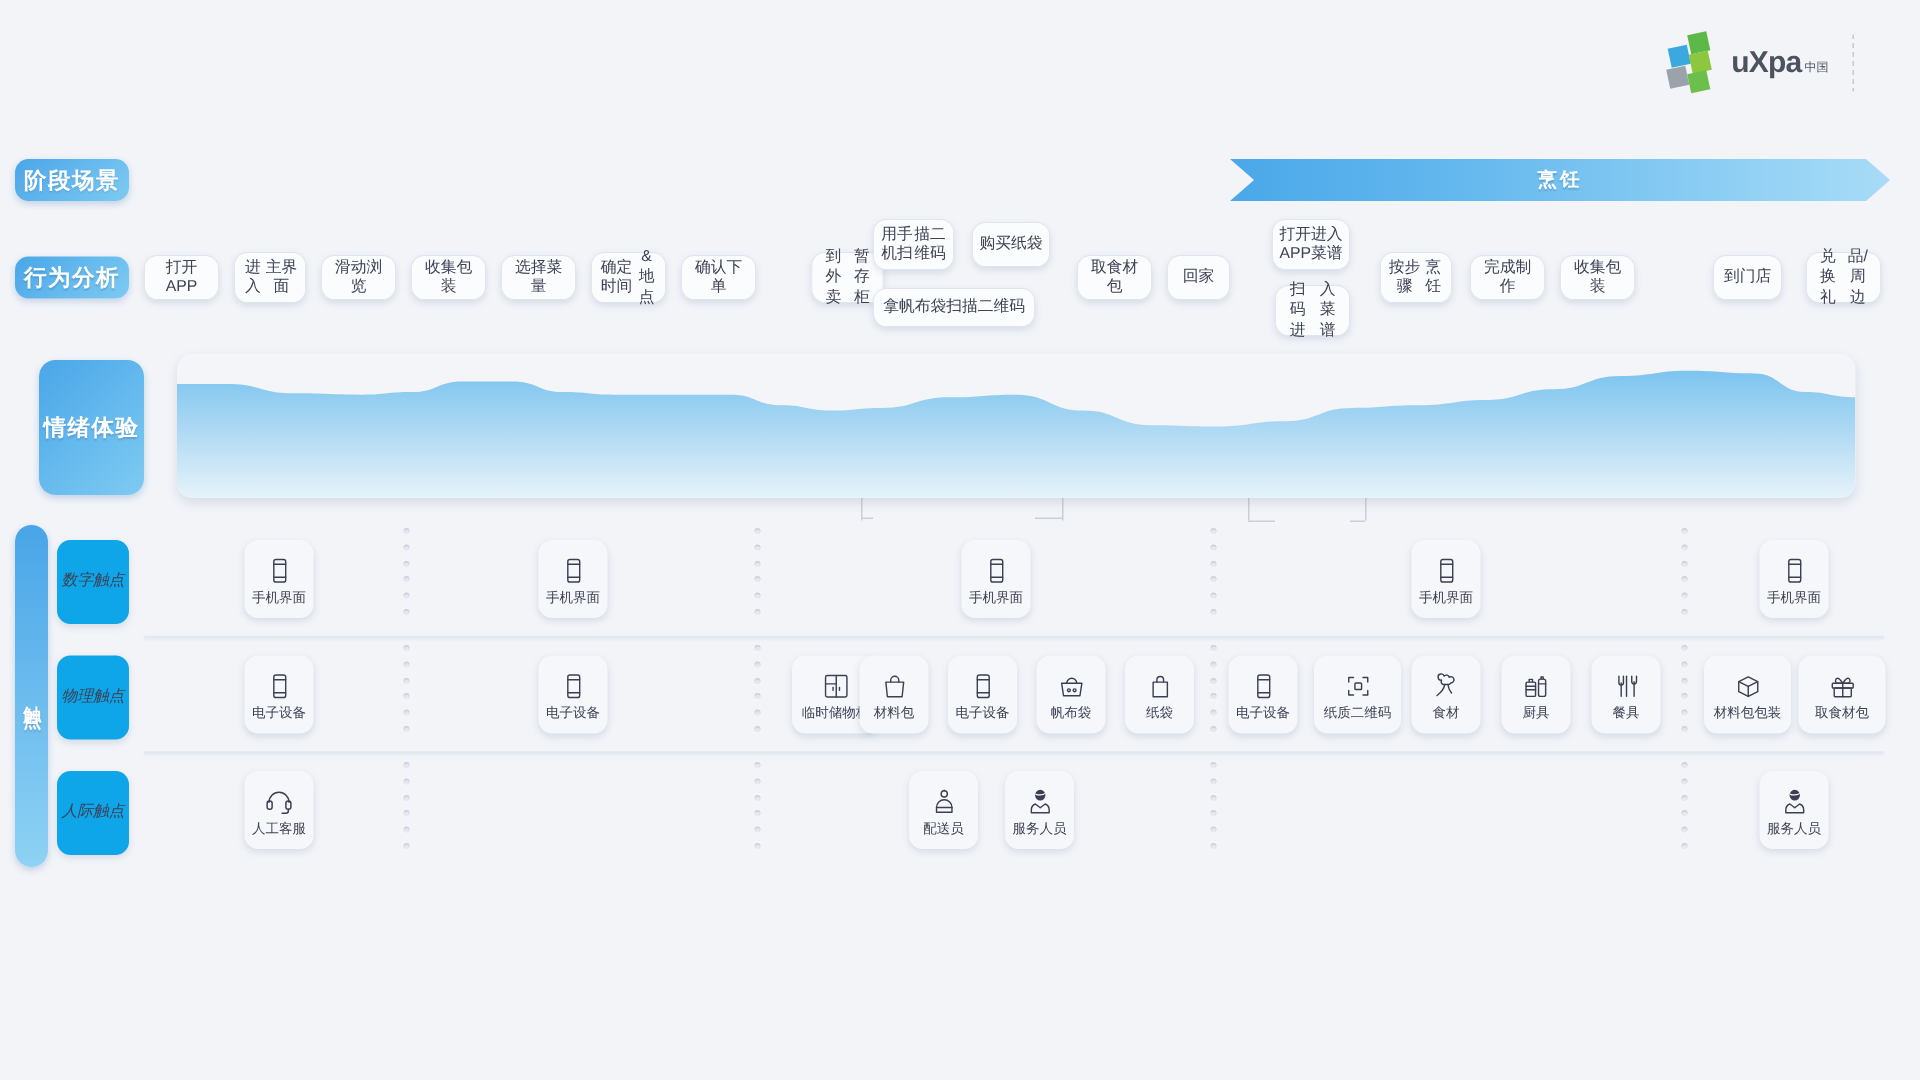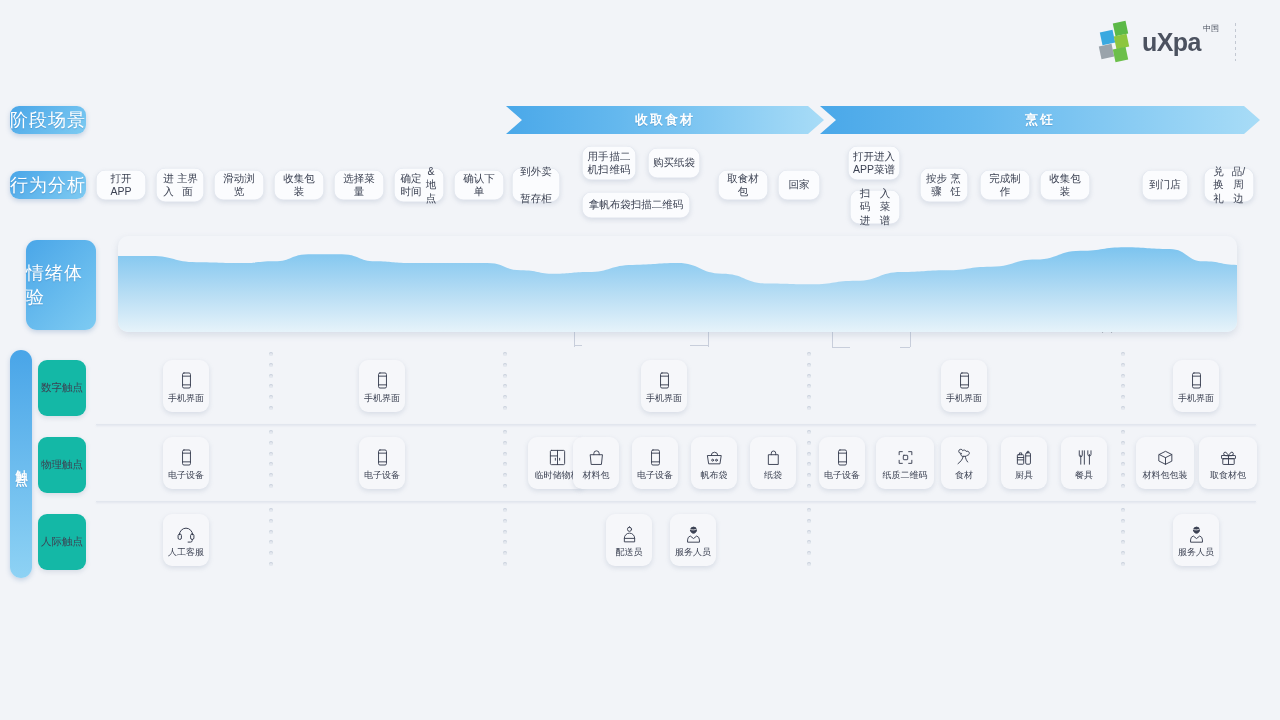--- a/index.html
+++ b/index.html
@@ -18,36 +18,36 @@
   .title-wrap{position:absolute;left:40px;top:42px;display:flex;align-items:baseline;}
   .title-cn{font-size:22px;font-weight:bold;color:#2b3040;letter-spacing:1px;}
   .title-sub{font-size:12px;font-weight:bold;color:#454b5c;margin-left:6px;}
   .title-slash{font-size:17px;color:#59a9ec;margin:0 8px;font-weight:bold;}
   .title-en{font-size:12.5px;color:#5aa7e8;letter-spacing:.2px;}
 
   .logos{position:absolute;right:28px;top:18px;display:flex;align-items:center;height:48px;}
   .logo-uxpa{display:flex;align-items:center;}
   .sqs{position:relative;width:40px;height:40px;margin-right:4px;}
   .sq{position:absolute;width:13px;height:13px;transform:rotate(-12deg);}
-  .uxpa-txt{font-size:25px;font-weight:bold;color:#4c5260;letter-spacing:-.5px;}
-  .uxpa-cn{font-size:8px;color:#4c5260;margin-left:2px;line-height:1.1;align-self:flex-start;margin-top:3px;}
+  .uxpa-txt{font-size:20px;font-weight:bold;color:#4c5260;letter-spacing:-.5px;}
+  .uxpa-cn{font-size:8px;color:#4c5260;margin-left:2px;line-height:1.1;align-self:flex-start;margin-top:19px;}
   .logo-div{width:1px;height:38px;margin:0 16px;background:repeating-linear-gradient(to bottom,#c3c8d2 0 3px,transparent 3px 6px);}
   .logo-uxd{display:flex;align-items:center;}
   .diamond{position:relative;width:40px;height:40px;margin-right:9px;}
   .dcell{position:absolute;width:13px;height:13px;transform:rotate(45deg);}
   .uxd-t1{font-size:12.5px;font-weight:bold;color:#3f4552;line-height:1.1;}
   .uxd-t2{font-size:6.5px;color:#6b7280;letter-spacing:2.4px;margin-top:2px;}
 
   
   .lbl-pill{
     position:absolute;border-radius:9px;color:#fff;
     background:linear-gradient(135deg,#4aa6e8 0%,#7ecbf2 100%);
     box-shadow:0 2px 5px rgba(90,130,180,.30);
     display:flex;align-items:center;justify-content:center;
-    font-size:18px;font-weight:normal;letter-spacing:1px;
+    font-size:15px;font-weight:bold;letter-spacing:1px;
     text-shadow:0 1px 1px rgba(60,110,160,.35);
   }
 
   
   .stage-row{position:absolute;left:0;top:106px;width:1280px;height:28px;}
   .chev{
     position:absolute;height:28px;
     background:linear-gradient(to right,#4aa8e9 0%,#64b8ee 35%,#a8dcf7 100%);
     color:#fff;font-size:13px;font-weight:bold;letter-spacing:2px;
     display:flex;align-items:center;justify-content:center;
@@ -75,24 +75,24 @@
   .emo-wrap svg{display:block;}
 
   
   .tp-bar{position:absolute;left:10px;top:350px;width:22px;height:228px;border-radius:11px;
     background:linear-gradient(to bottom,#49a5e8 0%,#8ed2f4 100%);
     box-shadow:0 2px 5px rgba(90,130,180,.3);
     color:#fff;font-size:12px;font-weight:bold;display:flex;align-items:center;justify-content:center;
     text-shadow:0 1px 1px rgba(50,100,155,.3);}
   .tp-bar span{writing-mode:vertical-rl;letter-spacing:3px;}
 
-  .tp-cat{position:absolute;left:38px;width:48px;height:56px;border-radius:9px;background:#14b8a6;
+  .tp-cat{position:absolute;left:38px;width:48px;height:56px;border-radius:9px;background:#0ea5e9;
     box-shadow:0 2px 5px rgba(120,135,165,.22);
     display:flex;align-items:center;justify-content:center;text-align:center;
-    font-size:10.5px;color:#3c4253;line-height:1.3;}
+    font-size:10.5px;color:#3c4253;line-height:1.3;font-style:italic;}
   .lane-sep{position:absolute;left:96px;width:1160px;height:1px;background:#e2e6ee;
     box-shadow:0 1px 2px rgba(150,165,195,.25);}
 
   .tcard{position:absolute;width:46px;height:52px;border-radius:9px;background:#f6f7fa;
     box-shadow:0 2px 5px rgba(120,135,165,.22);
     display:flex;flex-direction:column;align-items:center;justify-content:center;
     font-size:9px;color:#3c4253;}
   .tcard.w2{width:58px;}
   .tcard .ic{height:22px;display:flex;align-items:center;justify-content:center;margin-bottom:3px;}
   .tcard .cap{line-height:1;white-space:nowrap;}
@@ -121,23 +121,20 @@
         <span class="uxpa-cn">中国</span>
       </div>
 
       <div class="logo-div"></div>
 
     </div>
   </div>
 
   <div class="lbl-pill" style="left:10px;top:106px;width:76px;height:28px;">阶段场景</div>
   <div class="stage-row" id="stage-row">
-      <div class="chev" style="left: 506px; width: 318px;">
-        <span>收取食材</span>
-      </div>
       <div class="chev" style="left: 820px; width: 440px;">
         <span>烹饪</span>
       </div>
     </div>
 
   <div class="lbl-pill" style="left:10px;top:171px;width:76px;height:28px;">行为分析</div>
   <div class="behav-row" id="behav-row">
 
     <div class="conn" style="left:146px;top:185px;width:10px;"></div>
     <div class="conn" style="left:204px;top:185px;width:10px;"></div>
@@ -190,21 +187,21 @@
         <span>选择菜量</span>
       </div>
       <div class="bnode" style="left: 394px; top: 28px; width: 50px; height: 34px;">
         <span>确定时间</span>
         <br>
         <span>&amp;地点</span>
       </div>
       <div class="bnode" style="left: 454px; top: 30px; width: 50px; height: 30px;">
         <span>确认下单</span>
       </div>
-      <div class="bnode" style="left: 512px; top: 28px; width: 48px; height: 34px; flex-direction: column;">
+      <div class="bnode" style="left: 541px; top: 28px; width: 48px; height: 34px;">
         <span>到外卖</span>
         <br>
         <span>暂存柜</span>
       </div>
       <div class="bnode" style="left: 582px; top: 6px; width: 54px; height: 34px;">
         <span>用手机扫</span>
         <br>
         <span>描二维码</span>
       </div>
       <div class="bnode" style="left: 648px; top: 8px; width: 52px; height: 30px;">

